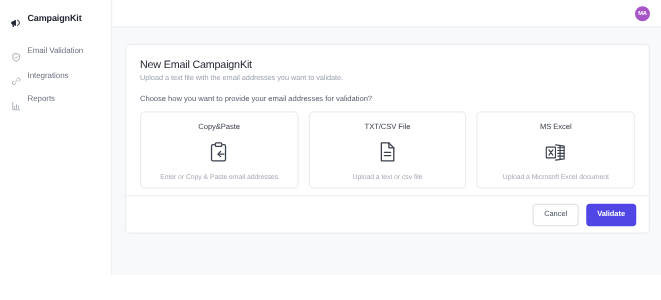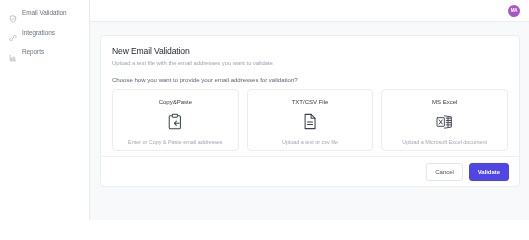--- a/index.html
+++ b/index.html
@@ -125,20 +125,30 @@
     background: #4f46e5; color: #ffffff; border: 1px solid #4f46e5;
     font-weight: bold;
   }
 </style>
 </head>
 <body>
 
 <div class="app">
 
   <aside class="sidebar">
+    <div class="brand">
+      <span class="brand-mark">
+        <svg viewBox="0 0 20 16" width="10" height="9" fill="none" stroke="currentColor" stroke-width="1.6" stroke-linejoin="round">
+          <path d="M2 6.2 L9.5 2.4 L9.5 12.4 L2 9.2 Z" fill="currentColor" stroke="none"></path>
+          <path d="M11.5 3.2 a4.4 4.4 0 0 1 0 8.6"></path>
+          <path d="M3.6 9.6 L4.4 14.2 L6.4 14.2 L6 10.4" fill="currentColor" stroke="none"></path>
+        </svg>
+      </span>
+      <span class="brand-name">CampaignKit</span>
+    </div>
 
     <nav class="nav">
       <div class="nav-item">
         <span class="nav-icon">
           <svg viewBox="0 0 16 16" width="8" height="8" fill="none" stroke="currentColor" stroke-width="1.3" stroke-linecap="round" stroke-linejoin="round">
             <path d="M8 1.6 L13.4 3.6 V8 c0 3.2-2.6 5.2-5.4 6.4 C5.2 13.2 2.6 11.2 2.6 8 V3.6 Z"></path>
             <path d="M5.7 7.9 L7.3 9.5 L10.4 6.3"></path>
           </svg>
         </span>
         <span class="nav-label">Email Validation</span>
@@ -172,21 +182,21 @@
   <section class="main">
 
     <header class="topbar">
       <div class="avatar">MA</div>
     </header>
 
     <div class="content">
       <div class="panel">
 
         <div class="panel-head">
-          <h1 class="panel-title">New Email Validation</h1>
+          <h1 class="panel-title">New Email CampaignKit</h1>
           <p class="panel-sub">Upload a text file with the email addresses you want to validate.</p>
         </div>
 
         <div class="panel-body">
           <p class="prompt">Choose how you want to provide your email addresses for validation?</p>
 
           <div class="cards">
 
             <div class="opt-card">
               <div class="opt-title">Copy&amp;Paste</div>

